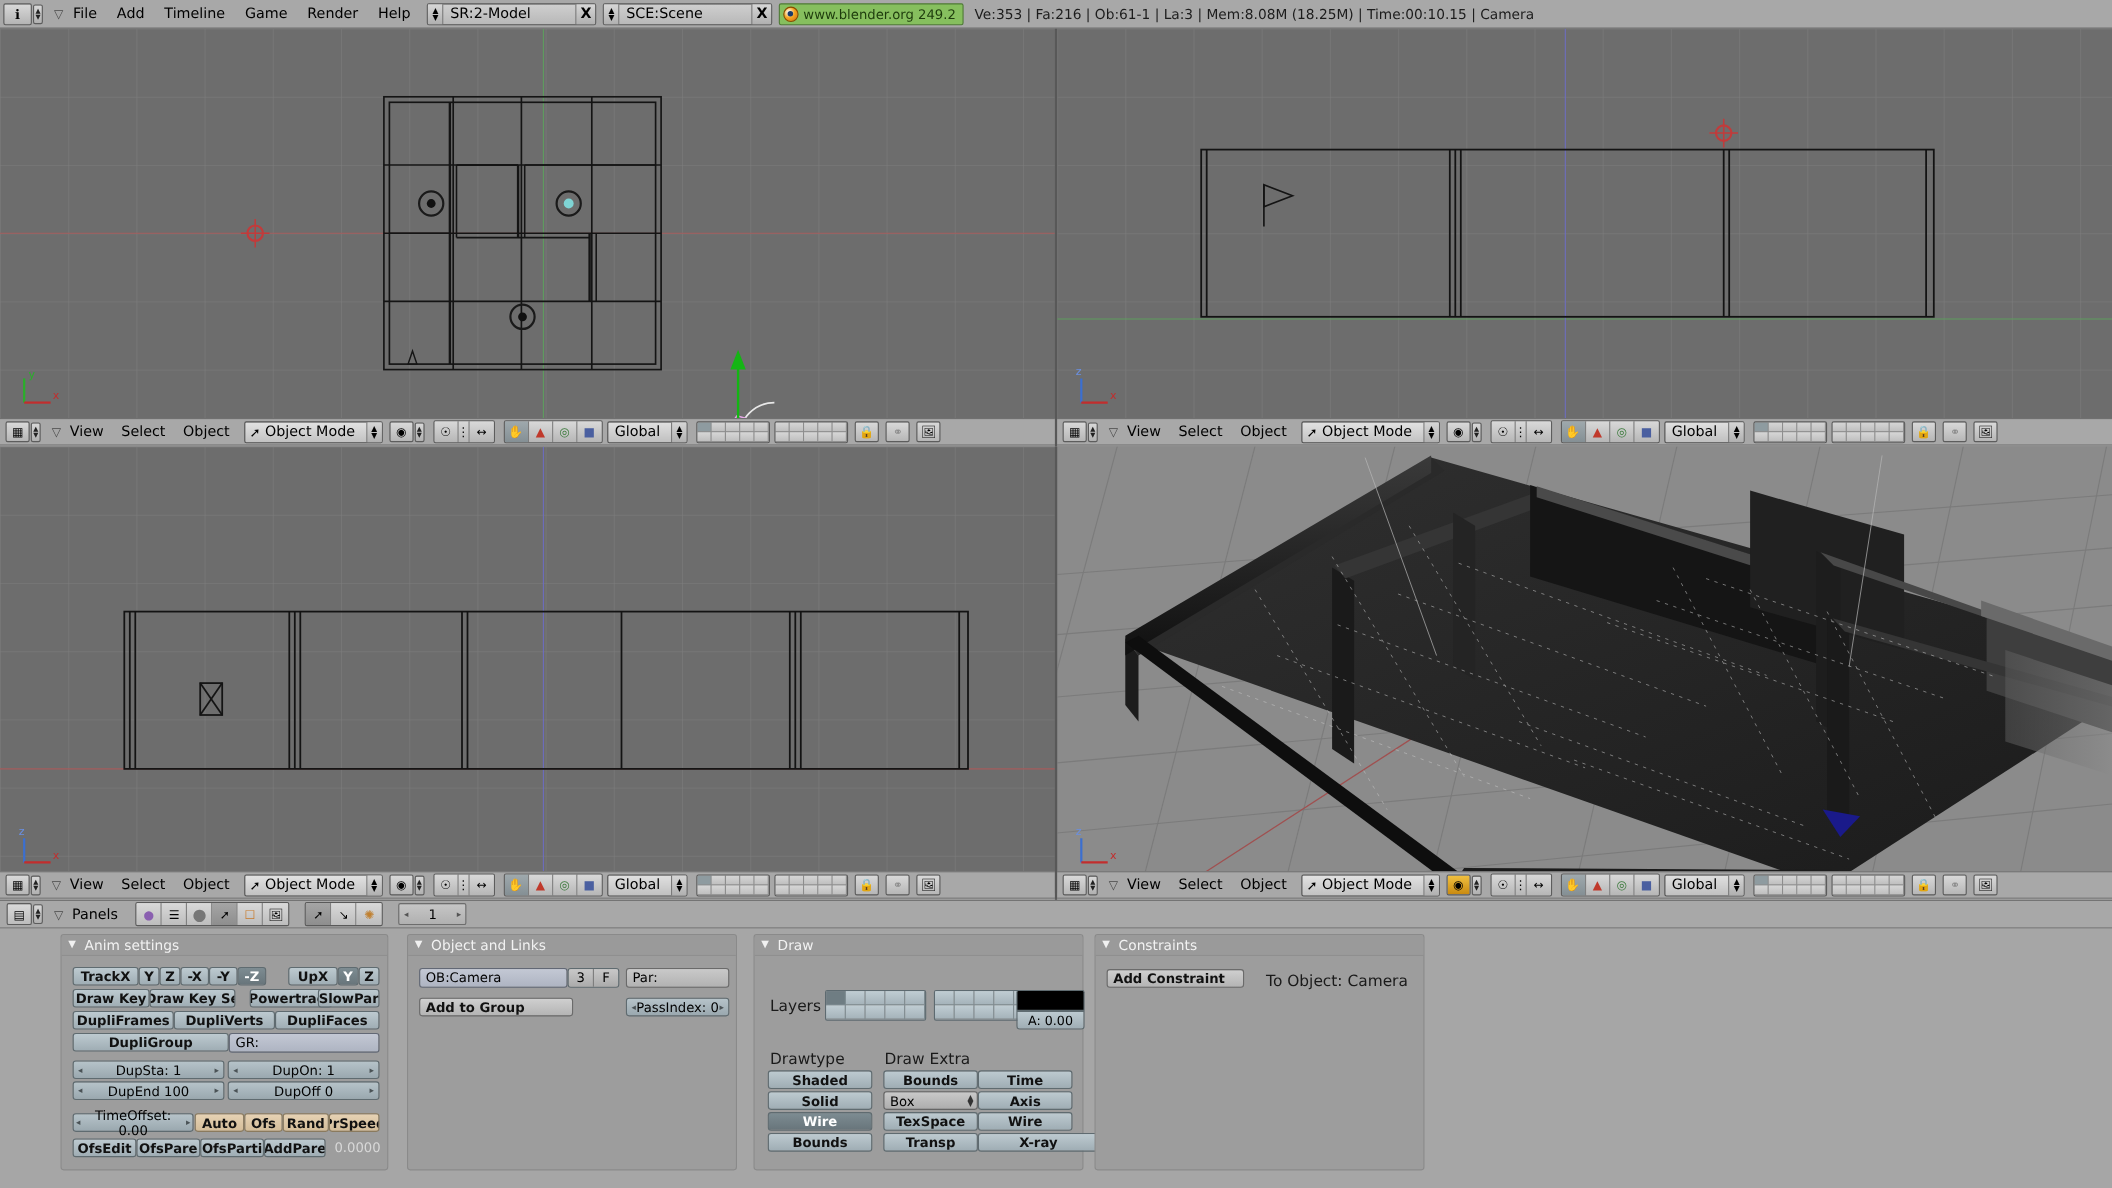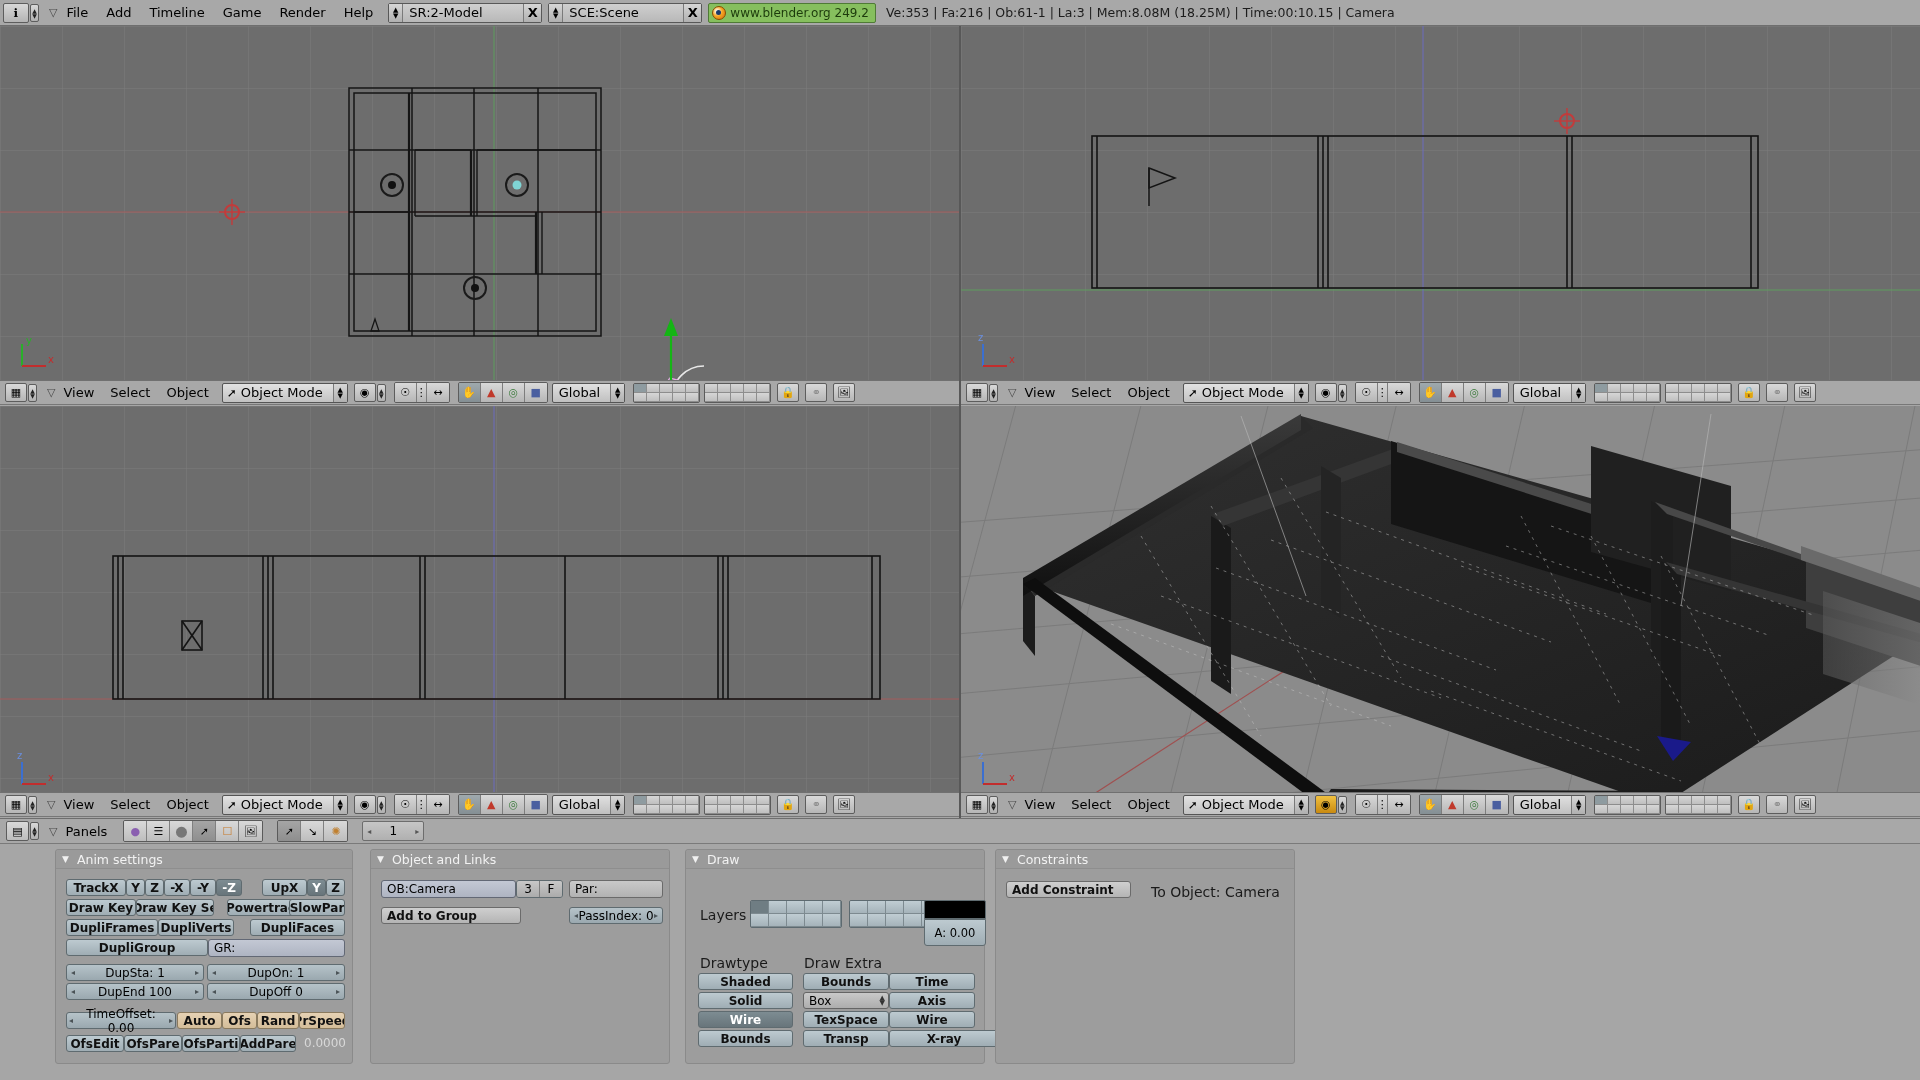--- a/index.html
+++ b/index.html
@@ -214,21 +214,21 @@
   .layerpanel { position:absolute; display:flex; }
   .lgrp { display:flex; flex-direction:column; border:1px solid #5d6a70; border-radius:2px; overflow:hidden; }
   .lrow { display:flex; }
   .lcell { width:18px; height:13px; background:linear-gradient(#c0cdd3,#a5b3ba); border-right:1px solid #7d8a90; border-bottom:1px solid #7d8a90; }
   .lcell.on{ background:#6f7d83; }
   .swatch {
     position:absolute; width:62px; height:19px; background:#000;
     border:1px solid #5f6b70; border-radius:2px 2px 0 0;
   }
   .alphafld {
-    position:absolute; width:62px; height:27px;
+    position:absolute; width:62px; height:17px;
     background:linear-gradient(#bdcad0,#9fadb4);
     border:1px solid #5f6b70; border-radius:0 0 3px 3px;
     display:flex; align-items:center; justify-content:center; font-size:11.5px;
   }
   .smalltxt{ position:absolute; font-size:12px; color:#d8d8d8; }
 </style>
 </head>
 <body>
 
 <div id="app">
@@ -957,21 +957,21 @@
       <div class="bbtn" style="left:206px; top:10px; width:45px;">UpX</div>
       <div class="bbtn on" style="left:251px; top:10px; width:19px;">Y</div>
       <div class="bbtn" style="left:270px; top:10px; width:19px;">Z</div>
 
       <div class="bbtn" style="left:10px; top:30px; width:70px;">Draw Key</div>
       <div class="bbtn" style="left:80px; top:30px; width:78px;">Draw Key Se</div>
       <div class="bbtn" style="left:158px; top:30px; width:75px;margin-left:13px;">Powertrack</div>
       <div class="bbtn" style="left:233px; top:30px; width:56px;">SlowPar</div>
 
       <div class="bbtn" style="left:10px; top:50px; width:92px;">DupliFrames</div>
-      <div class="bbtn" style="left:102px; top:50px; width:76px;">DupliVerts</div>
+      <div class="bbtn" style="left:102px; top:50px; width:92px;">DupliVerts</div>
       <div class="bbtn" style="left:194px; top:50px; width:95px;">DupliFaces</div>
 
       <div class="bbtn" style="left:10px; top:70px; width:142px;">DupliGroup</div>
       <div class="tfield" style="left:152px; top:70px; width:137px;">GR:</div>
 
       <div class="nbtn" style="left:10px; top:95px; width:138px;">
         <span class="ar">◂</span>
         <span class="lbl">DupSta: 1</span>
         <span class="ar">▸</span>
       </div>

